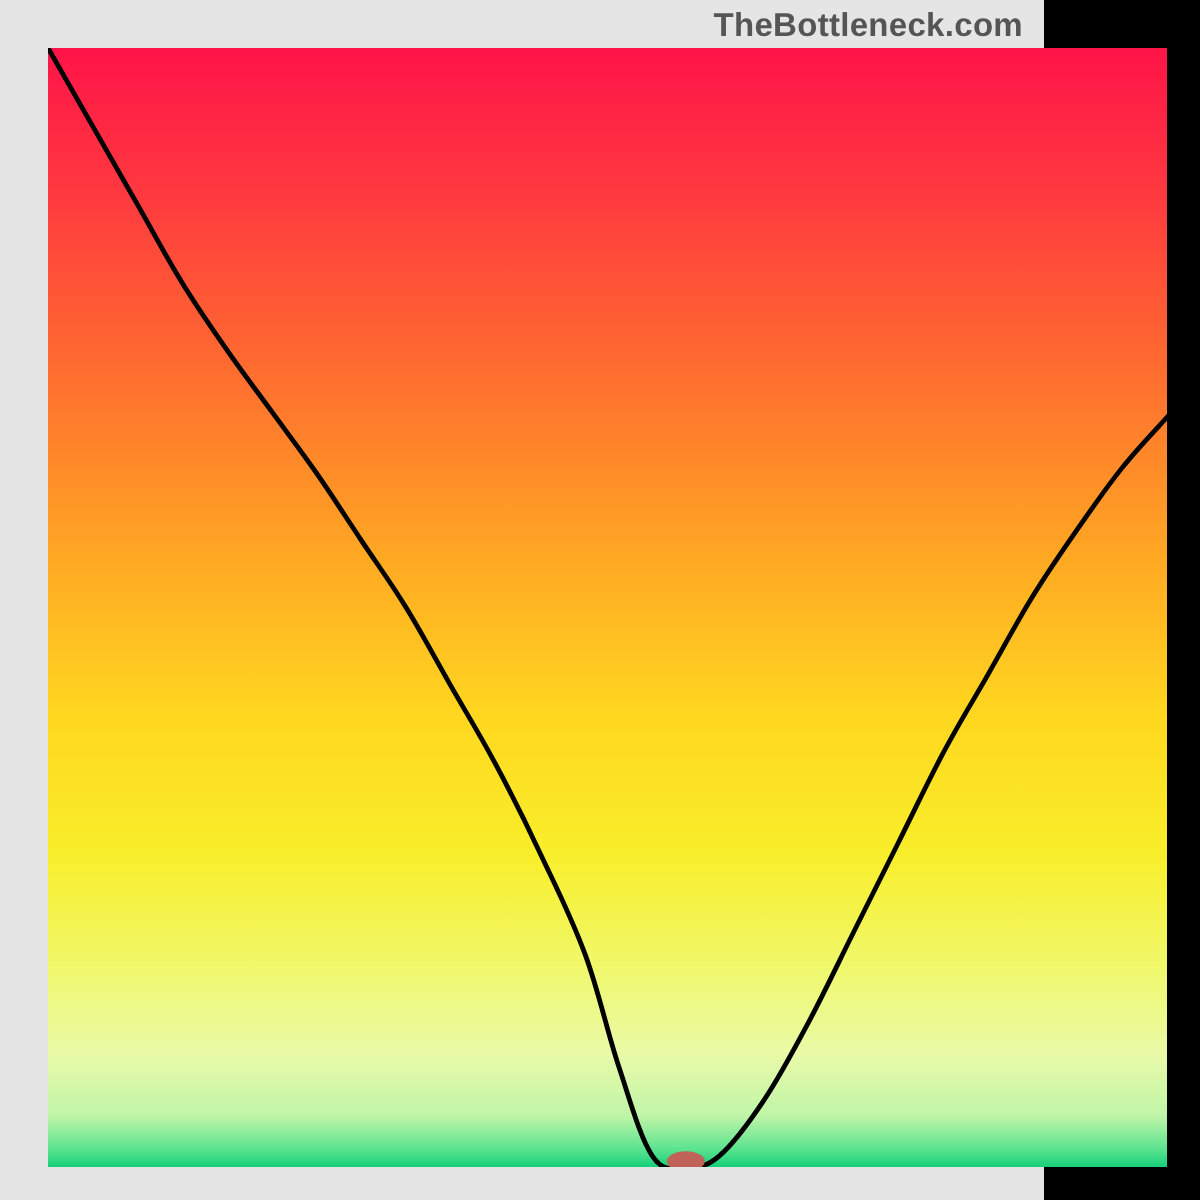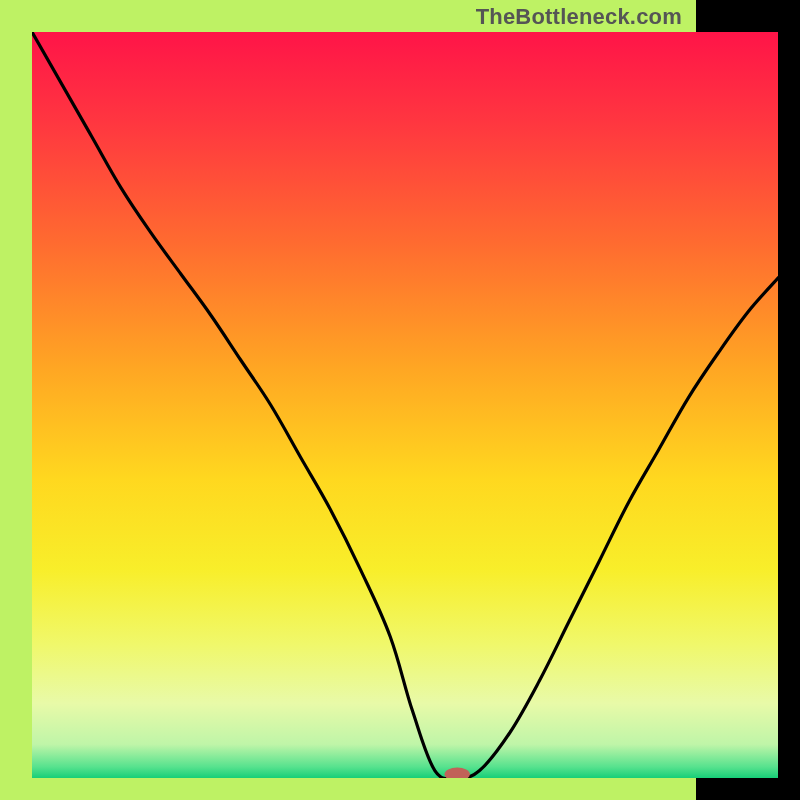--- a/index.html
+++ b/index.html
@@ -7,21 +7,21 @@
     padding: 0;
     width: 800px;
     height: 800px;
     background: #000;
     font-family: Arial, Helvetica, sans-serif;
   }
   .frame {
     position: relative;
     width: 696px;
     height: 800px;
-    background: #bef264;
+    background: #e5e5e5;
   }
   .watermark {
     position: absolute;
     top: 4px;
     right: 14px;
     color: #555;
     font-size: 22px;
     font-weight: 600;
     letter-spacing: 0.2px;
     user-select: none;

